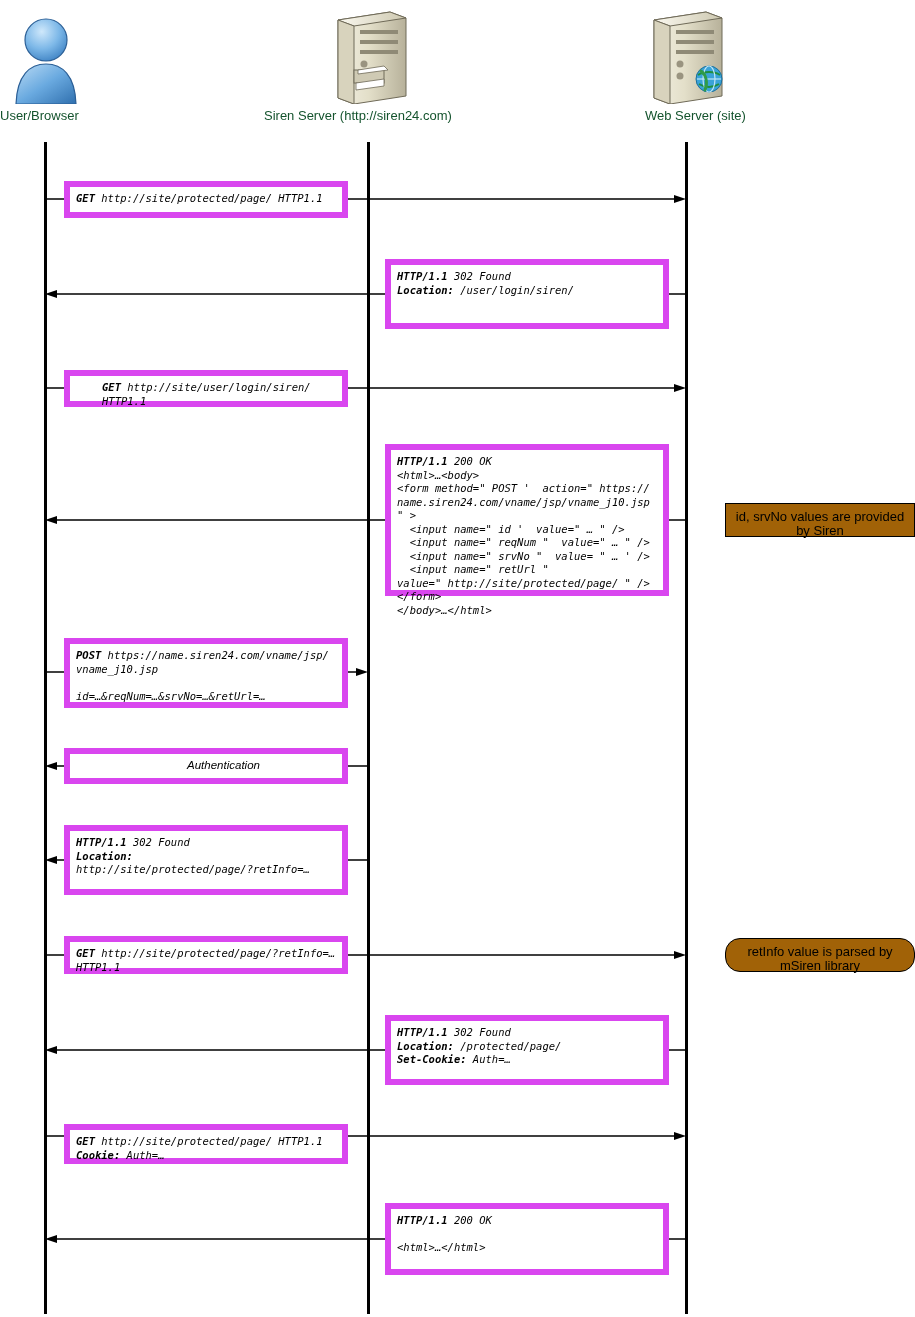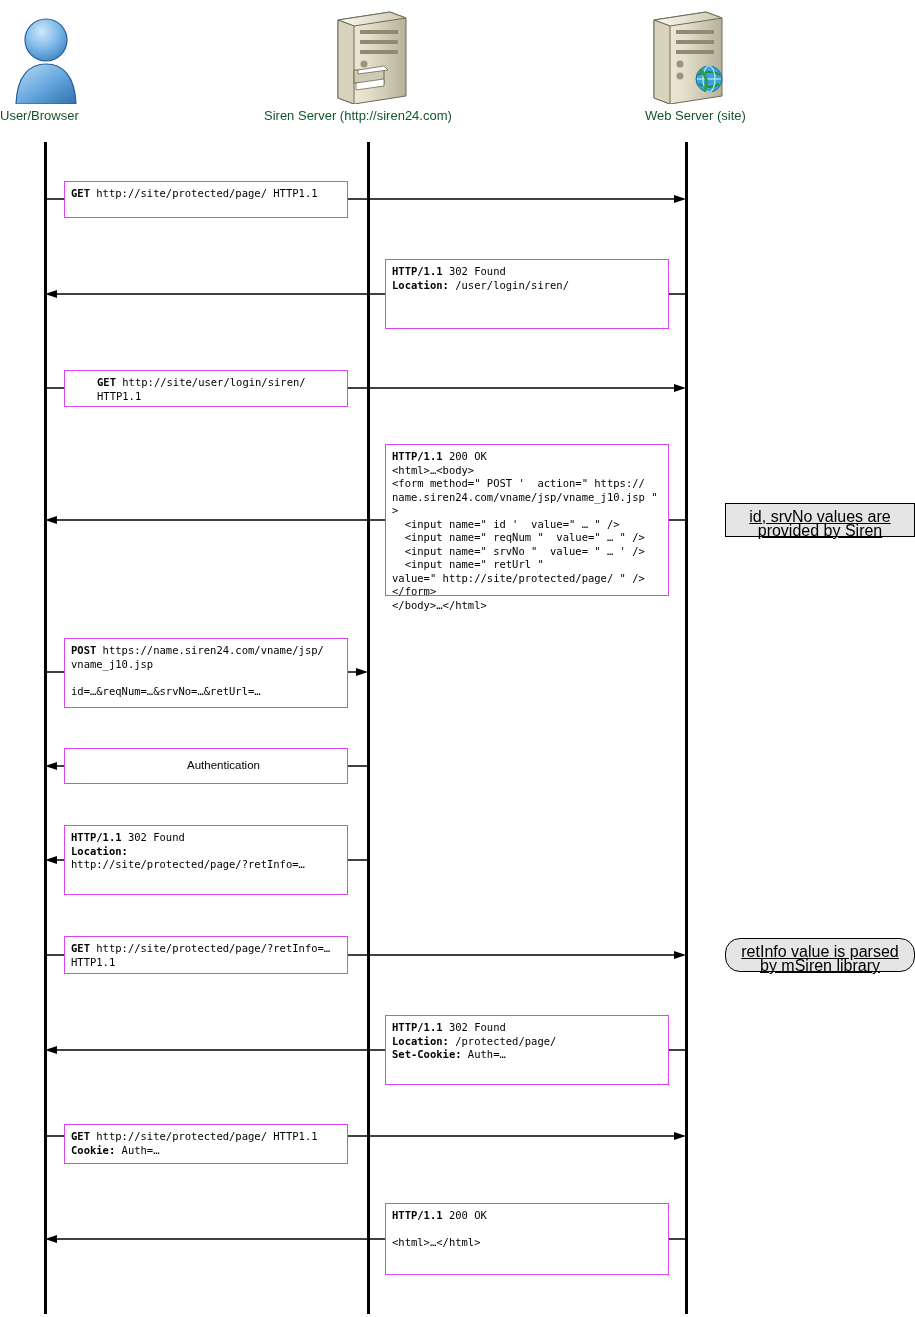--- a/index.html
+++ b/index.html
@@ -26,51 +26,51 @@
     color: #14532d;
     white-space: nowrap;
   }
   .lifeline {
     position: absolute;
     width: 3px;
     background: #000;
   }
   .msgbox {
     position: absolute;
-    border: 1px solid #d946ef;
+    border: 6px solid #d946ef;
     background: #fff;
     box-sizing: border-box;
     font-family: "DejaVu Sans Mono", monospace;
     font-size: 10.5px;
     line-height: 13.5px;
     color: #000;
     padding: 5px 6px;
     white-space: pre-wrap;
     z-index: 5;
+    font-style: italic;
   }
   .msgbox b { font-weight: bold; }
   .msgbox.center {
     text-align: center;
     font-family: "Liberation Sans", sans-serif;
     font-size: 11.5px;
     padding-left: 41px;
   }
   .note {
     position: absolute;
     border: 1px solid #000;
-    background: #e5e5e5;
+    background: #a16207;
     box-sizing: border-box;
     font-family: "Liberation Sans", sans-serif;
-    font-size: 16px;
+    font-size: 13px;
     line-height: 14px;
     color: #000;
     padding: 6px 8px;
     text-align: center;
     z-index: 5;
-    text-decoration: underline;
   }
   svg.arrows {
     position: absolute;
     left: 0; top: 0;
     width: 915px;
     height: 1317px;
     z-index: 1;
   }
   .icon-wrap { position: absolute; }
 </style>

